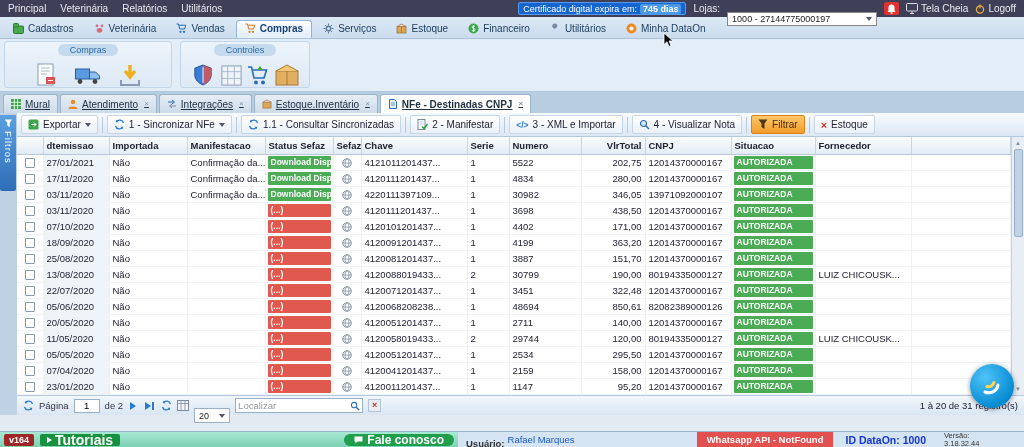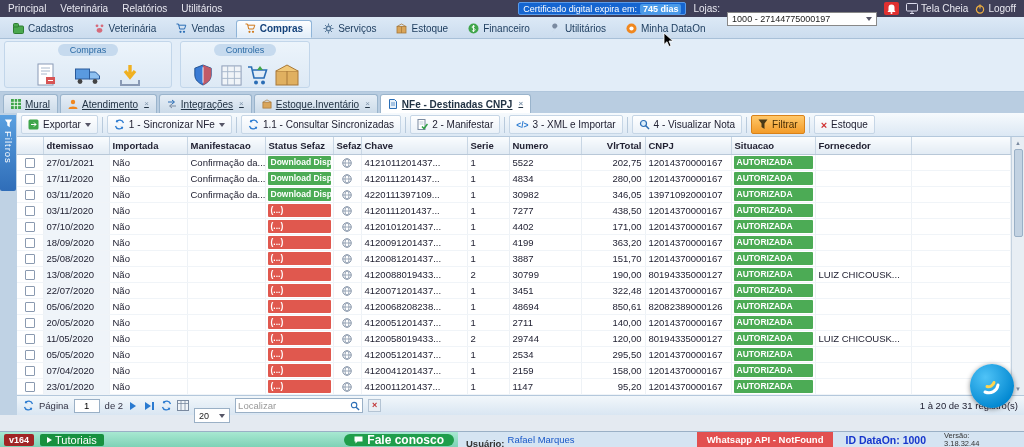--- a/index.html
+++ b/index.html
@@ -83,21 +83,21 @@
   .search-box input::placeholder { color:#999; }
   .xbtn { width:13px; height:13px; background:#e8eef4; border:1px solid #b4c4d4; display:flex; align-items:center; justify-content:center; font-size:9px; color:#c03030; font-weight:bold; line-height:9px; }
   .records { margin-left:auto; font-size:9.5px; color:#223; }
   .picon { display:flex; }
 
   
   .gap-band { height:16px; background:#e4eaf1; }
   .statusbar { height:16px; display:flex; align-items:stretch; font-size:9.5px; border-top:1px solid #9ab0c6; background:#d5e4f2; }
   .seg-teal { display:flex; align-items:center; gap:6px; padding:0 4px; background:linear-gradient(#a8e8d2,#7ed2b6); width:458px; }
   .v164 { background:#a02525; color:#fff; font-size:9px; font-weight:bold; padding:0 5px; height:12px; line-height:12px; border-radius:2px; }
-  .tut { background:#17913f; color:#fff; font-size:11px; font-weight:normal; padding:0 7px; height:12px; line-height:12px; border-radius:2px; display:flex; align-items:center; gap:3px; }
+  .tut { background:#17913f; color:#fff; font-size:14px; font-weight:bold; padding:0 7px; height:12px; line-height:12px; border-radius:2px; display:flex; align-items:center; gap:3px; }
   .play { width:0; height:0; border-top:3px solid transparent; border-bottom:3px solid transparent; border-left:5px solid #fff; }
   .empresa { font-weight:bold; color:#0c3c64; white-space:nowrap; display:flex; gap:3px; }
   .fale { margin-left:auto; background:#1f9e4b; color:#fff; border-radius:8px; padding:0 10px; height:12px; line-height:12px; font-size:12px; font-weight:bold; display:flex; align-items:center; gap:4px; white-space:nowrap; }
   .seg-user { display:flex; align-items:center; gap:3px; padding:0 8px; white-space:nowrap; }
   .usr-label { font-weight:bold; color:#333;margin-top:8px; }
   .usr-value { color:#1857c8; }
   .sb-spacer { flex:1; }
   .whats { background:#e25050; color:#fff; display:flex; align-items:center; padding:0 10px; font-weight:bold; white-space:nowrap; }
   .iddataon { color:#1535cc; font-weight:bold; font-size:10.5px; display:flex; align-items:center; padding:0 12px; white-space:nowrap; }
   .versao { display:flex; flex-direction:column; justify-content:center; font-size:7.5px; line-height:8px; color:#333; padding:0 6px; width:86px; }
@@ -571,21 +571,21 @@
                 </td>
     <td style="text-align:center"><span style="display:inline-flex;vertical-align:middle">
                     <svg width="10" height="10" viewBox="0 0 10 10">
                       <circle cx="5" cy="5" r="4.2" fill="none" stroke="#7a8aa0"></circle>
                       <ellipse cx="5" cy="5" rx="2" ry="4.2" fill="none" stroke="#7a8aa0" stroke-width=".7"></ellipse>
                       <path d="M0.8 5h8.4" stroke="#7a8aa0" stroke-width=".7"></path>
                     </svg>
                   </span></td>
     <td>4120111201437...</td>
     <td>1</td>
-    <td>7277</td>
+    <td>3698</td>
     <td class="num">438,50</td>
     <td>12014370000167</td>
     <td class="badgecell">
                   <span class="badge green">AUTORIZADA</span>
                 </td>
     <td></td>
     <td></td>
   </tr>
               <tr>
     <td style="text-align:center"><span class="cb"></span></td>

